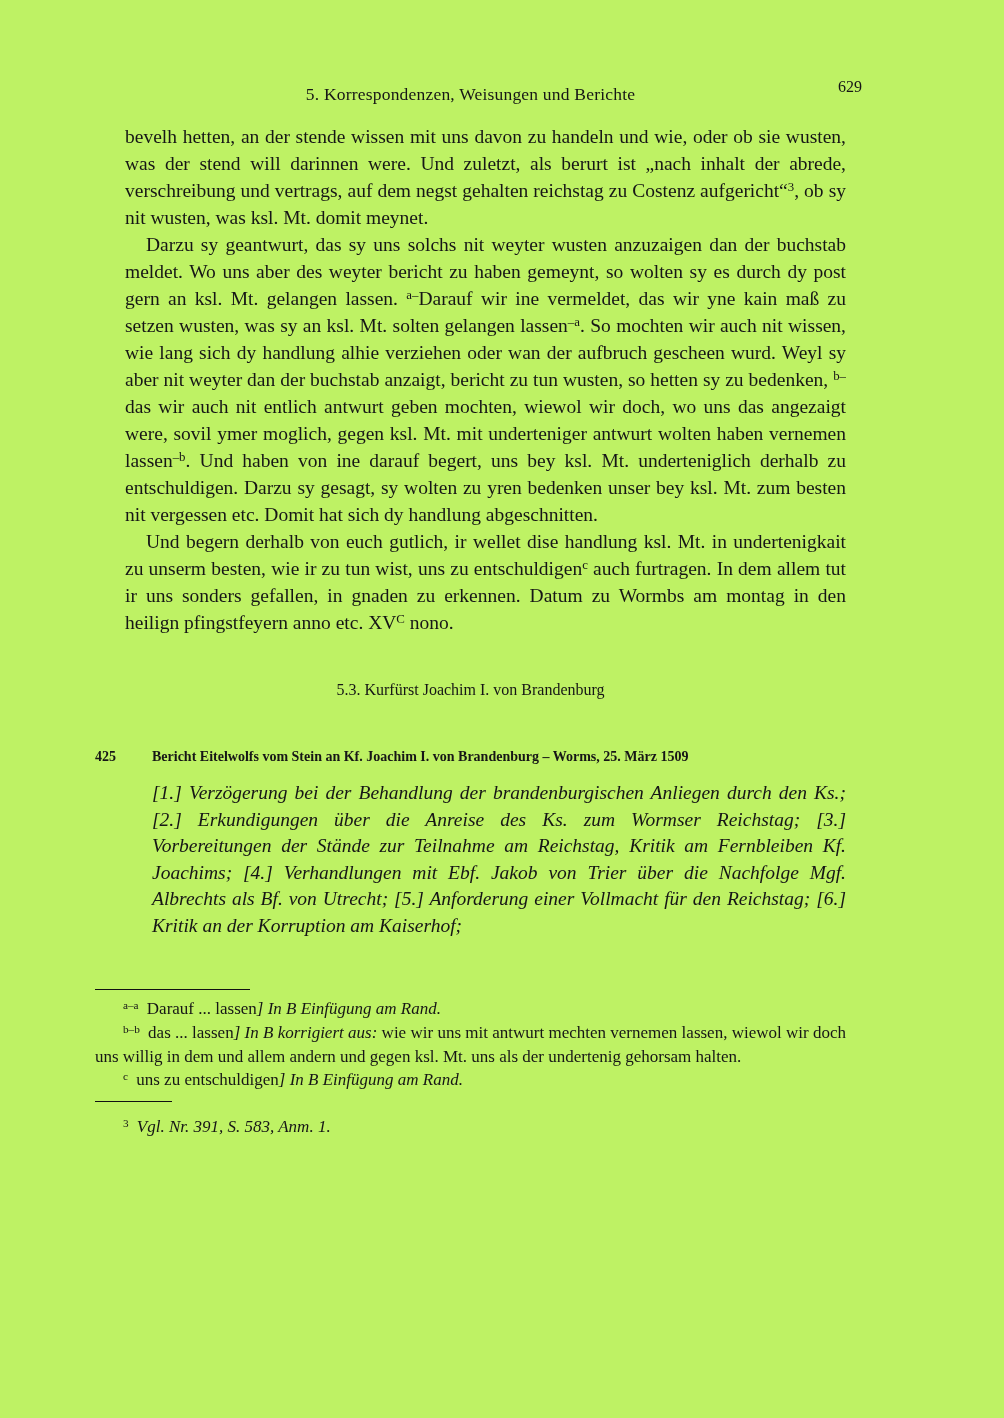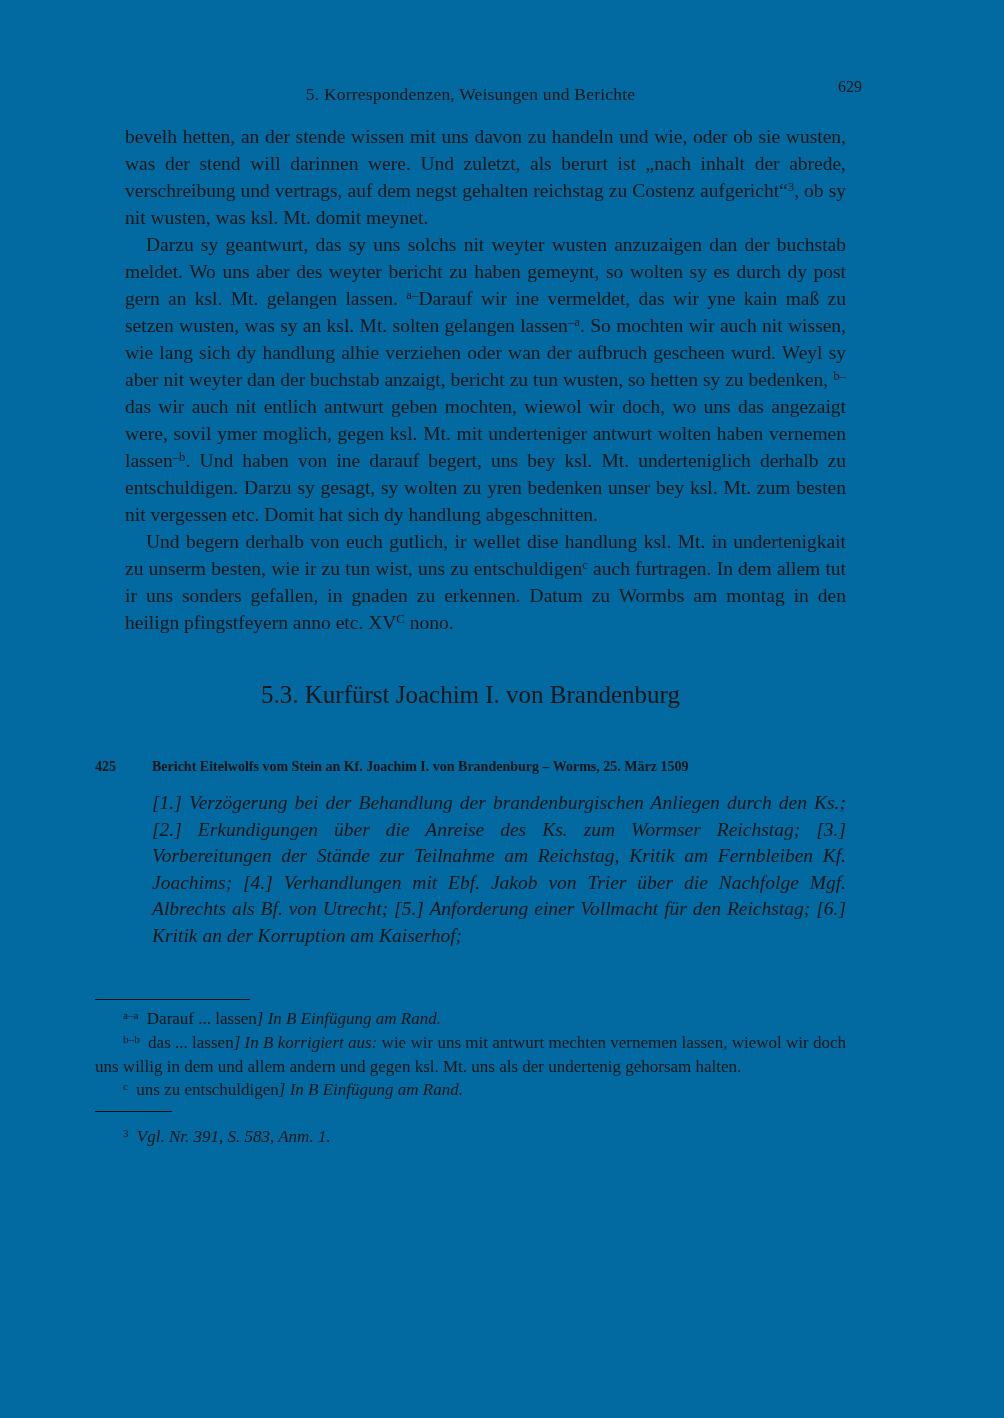--- a/index.html
+++ b/index.html
@@ -1,37 +1,37 @@
 <!DOCTYPE html>
 <html><head>
 <meta charset="utf-8">
 <style>
   html, body { margin: 0; padding: 0; background: #e9e9e9; }
   .page {
     width: 1004px; height: 1418px;
-    background: #0369a1;
+    background: #bef264;
     position: relative;
     margin: 0 auto;
     font-family: "Liberation Serif", "DejaVu Serif", serif;
     color: #161616;
     overflow: hidden;
   }
   .content { position: absolute; left: 95px; top: 0; width: 751px; }
 
   .pageheader { position: relative; margin-top: 84px; height: 26px; }
   .running-title { display: block; text-align: center; font-size: 17.5px; letter-spacing: 0.2px; }
   .page-number { position: absolute; right: -16px; top: -6px; font-size: 16px; }
 
   .bodytext { margin-top: 13px; margin-left: 30px; }
   .bodytext p { margin: 0; font-size: 19.5px; line-height: 27px; text-align: justify; }
   .bodytext p.indent { text-indent: 21px; }
 
   sup { font-size: 66%; line-height: 0; position: relative; vertical-align: baseline; top: -0.45em; }
 
-  .section-heading { margin-top: 45px; text-align: center; font-size: 25px; }
+  .section-heading { margin-top: 45px; text-align: center; font-size: 16px; }
 
   .entry { margin-top: 44px; display: flex; font-weight: bold; font-size: 14px; line-height: 27px; }
   .entry-number { width: 57px; flex: none; }
   .entry-title { flex: 1; text-align: justify; }
 
   .summary {
     margin: 10px 0 0 57px;
     font-style: italic;
     font-size: 19.5px; line-height: 26.5px;
     text-align: justify;

